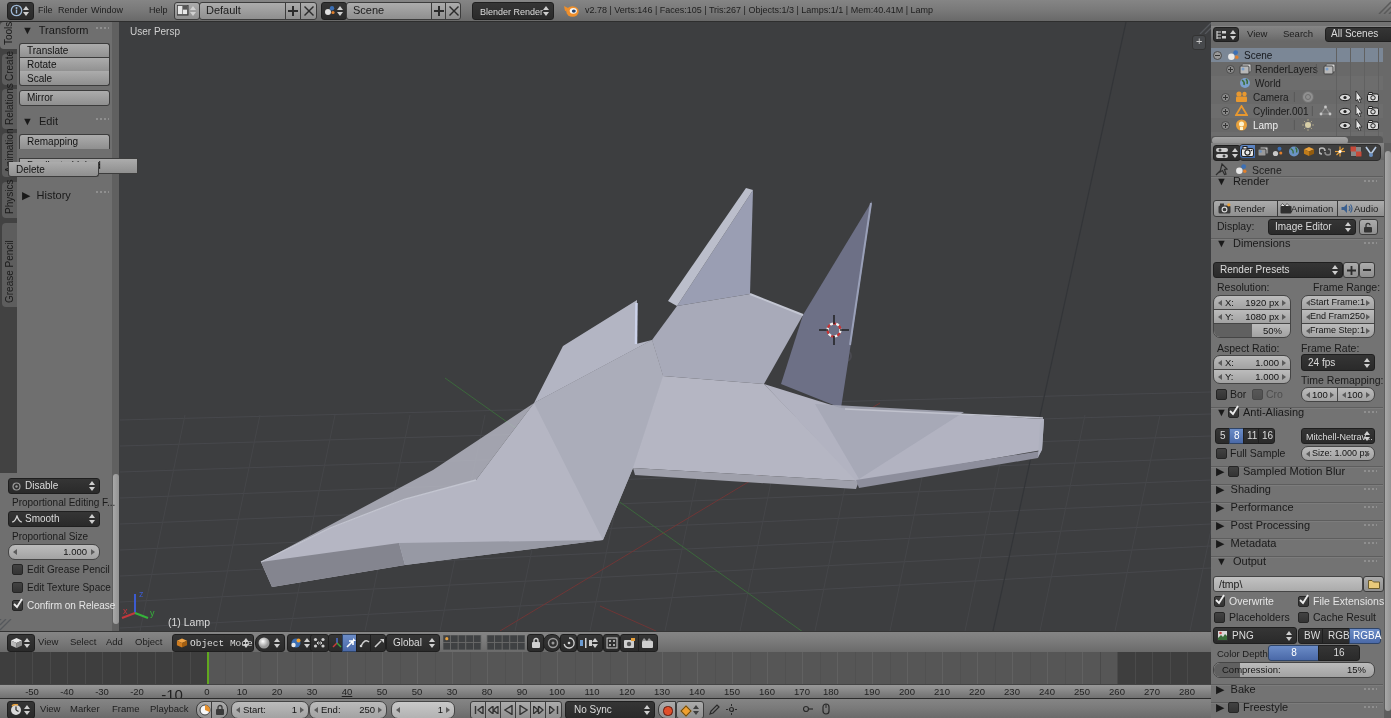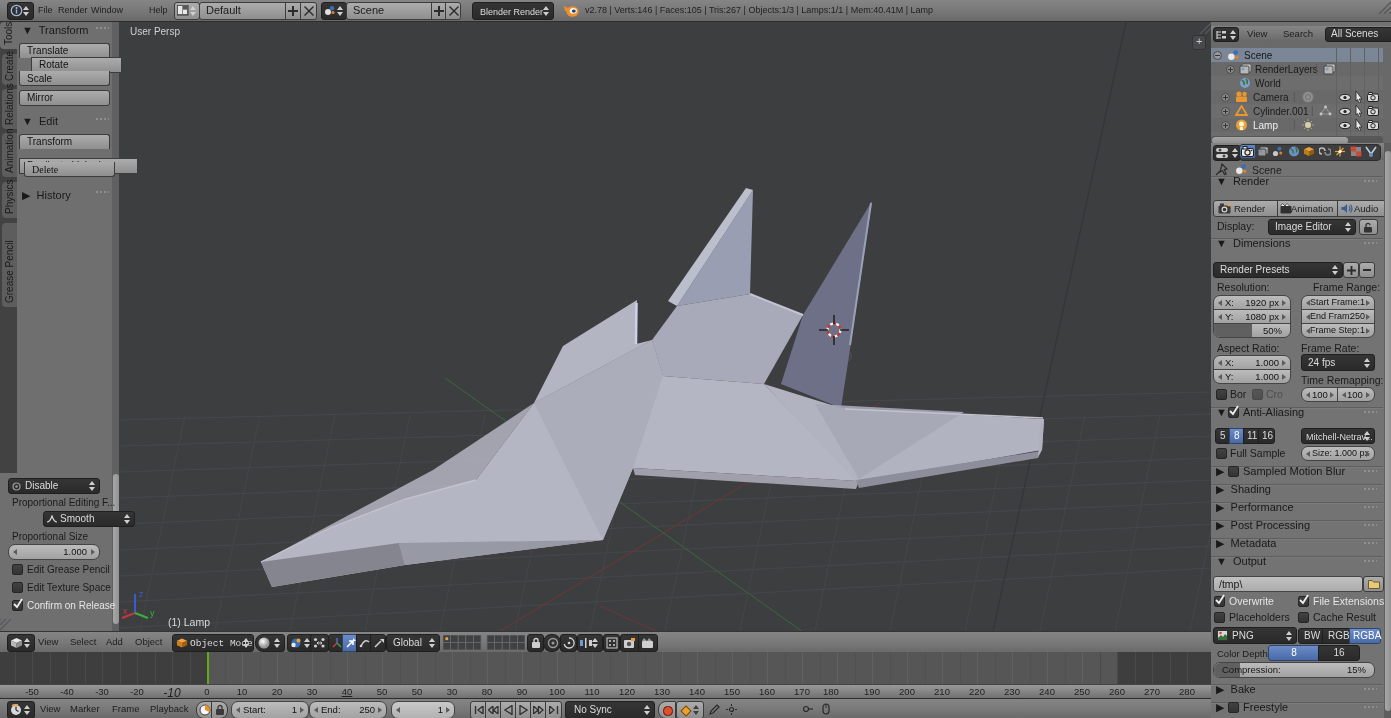--- a/index.html
+++ b/index.html
@@ -229,55 +229,55 @@
  <div class="abs" style="left:2px;top:160px;width:15px;height:36px;background:#5d5d5d;border-radius:4px 0 0 4px;"></div>
  <span class="abs blk" style="left:4px;top:192px;font-size:10px;transform:rotate(-90deg);transform-origin:0 0;">Physics</span>
  <div class="abs" style="left:2px;top:201px;width:15px;height:84px;background:#5d5d5d;border-radius:4px 0 0 4px;"></div>
  <span class="abs blk" style="left:4px;top:281px;font-size:10px;transform:rotate(-90deg);transform-origin:0 0;">Grease Pencil</span>
 
  <span class="sect" style="left:22px;top:2px;">▼&nbsp; Transform</span>
  <div class="grip" style="left:95px;top:4px;"></div>
  <div class="abs btn-light" style="left:19px;top:21px;width:89px;height:14px;border-radius:3px 3px 0 0;border-bottom:none;">
       <span class="abs t10" style="left:7px;top:1px;">Translate</span>
     </div>
- <div class="abs btn-light" style="left:31px;top:35px;width:89px;height:14px;border-radius:0;">
+ <div class="abs btn-light" style="left:19px;top:35px;width:89px;height:14px;border-radius:0;">
       <span class="abs t10" style="left:7px;top:1px;">Rotate</span>
     </div>
  <div class="abs btn-light" style="left:19px;top:49px;width:89px;height:14px;border-radius:0 0 3px 3px;border-top:none;">
       <span class="abs t10" style="left:7px;top:1.5px;">Scale</span>
     </div>
  <div class="abs btn-light" style="left:19px;top:68px;width:89px;height:14px;">
       <span class="abs t10" style="left:7px;top:1px;">Mirror</span>
     </div>
 
  <span class="sect" style="left:22px;top:93px;">▼&nbsp; Edit</span>
  <div class="grip" style="left:95px;top:95px;"></div>
  <div class="abs btn-light" style="left:19px;top:112px;width:89px;height:14px;border-radius:3px 3px 0 0;border-bottom:none;">
-      <span class="abs t10" style="left:7px;top:1px;">Transform</span>
+      <span class="abs t10" style="left:7px;top:1px;">Remapping</span>
     </div>
  <div class="abs btn-light" style="left:19px;top:136px;width:89px;height:14px;border-radius:0;padding-left:28px;">
       <span class="abs t10" style="left:7px;top:1px;">Duplicate Linked</span>
     </div>
- <div class="abs btn-light" style="left:24px;top:140px;width:89px;height:14px;border-radius:0 0 3px 3px;border-top:none;font-family:Liberation Serif, serif;">
+ <div class="abs btn-light" style="left:8px;top:140px;width:89px;height:14px;border-radius:0 0 3px 3px;border-top:none;">
       <span class="abs t10" style="left:7px;top:1.5px;">Delete</span>
     </div>
 
  <span class="sect" style="left:22px;top:167px;">▶&nbsp; History</span>
  <div class="grip" style="left:95px;top:168px;"></div>
 
  <div class="abs btn-dark" style="left:8px;top:456px;width:90px;height:14px;">
    <svg class="abs" style="left:3px;top:3px" width="9" height="9">
         <circle cx="4.5" cy="4.5" r="3.5" fill="none" stroke="#9a9a9a" stroke-width="1.2"></circle>
         <circle cx="4.5" cy="4.5" r="1.2" fill="#9a9a9a"></circle>
       </svg>
    <span class="abs t10" style="left:16px;top:1px;">Disable</span>
       <span class="updn"></span>
     </div>
  <span class="abs blk t10" style="left:12px;top:475px;">Proportional Editing F...</span>
- <div class="abs btn-dark" style="left:8px;top:489px;width:90px;height:14px;margin-left:35px;">
+ <div class="abs btn-dark" style="left:8px;top:489px;width:90px;height:14px;">
    <svg class="abs" style="left:3px;top:3px" width="10" height="8">
         <path d="M0 7 Q3 7 5 1 Q7 7 10 7" fill="none" stroke="#d8d8d8" stroke-width="1.2"></path>
       </svg>
    <span class="abs t10" style="left:16px;top:1px;">Smooth</span>
       <span class="updn"></span>
     </div>
  <span class="abs blk t10" style="left:12px;top:509px;">Proportional Size</span>
  <div class="abs num lr" style="left:8px;top:522px;width:90px;height:14px;">
       <span class="abs" style="right:12px;top:1px;">1.000</span>
     </div>
@@ -532,21 +532,21 @@
       <div class="abs" style="left:1169.5px;top:0;width:1px;height:32px;background:#4a4a4a"></div>
       <div class="abs" style="left:1187.0px;top:0;width:1px;height:32px;background:#4a4a4a"></div>
       <div id="curframe" class="abs" style="left:207px;top:0;width:2px;height:32px;background:#61a81f;"></div>
  </div>
 
  <div class="abs" style="left:0;top:32px;width:1211px;height:14px;background:linear-gradient(180deg,#999999,#6e6e6e);border-top:1px solid #444;" id="tlruler">
       <span class="abs" style="left:18px;top:1px;width:28px;text-align:center;font-size:9.5px;color:#222222;">-50</span>
       <span class="abs" style="left:53px;top:1px;width:28px;text-align:center;font-size:9.5px;color:#222222;">-40</span>
       <span class="abs" style="left:88px;top:1px;width:28px;text-align:center;font-size:9.5px;color:#222222;">-30</span>
       <span class="abs" style="left:123px;top:1px;width:28px;text-align:center;font-size:9.5px;color:#222222;">-20</span>
-      <span class="abs" style="left:158px;top:1px;width:28px;text-align:center;font-size:12px;color:#222222;font-style:italic;">-10</span>
+      <span class="abs" style="left:158px;top:1px;width:28px;text-align:center;font-size:15px;color:#222222;">-10</span>
       <span class="abs" style="left:193px;top:1px;width:28px;text-align:center;font-size:9.5px;color:#222222;">0</span>
       <span class="abs" style="left:228px;top:1px;width:28px;text-align:center;font-size:9.5px;color:#222222;">10</span>
       <span class="abs" style="left:263px;top:1px;width:28px;text-align:center;font-size:9.5px;color:#222222;">20</span>
       <span class="abs" style="left:298px;top:1px;width:28px;text-align:center;font-size:9.5px;color:#222222;">30</span>
       <span class="abs" style="left:333px;top:1px;width:28px;text-align:center;font-size:9.5px;color:#222222;text-decoration:underline;">40</span>
       <span class="abs" style="left:368px;top:1px;width:28px;text-align:center;font-size:9.5px;color:#222222;">50</span>
       <span class="abs" style="left:403px;top:1px;width:28px;text-align:center;font-size:9.5px;color:#222222;">50</span>
       <span class="abs" style="left:438px;top:1px;width:28px;text-align:center;font-size:9.5px;color:#222222;">30</span>
       <span class="abs" style="left:473px;top:1px;width:28px;text-align:center;font-size:9.5px;color:#222222;">80</span>
       <span class="abs" style="left:508px;top:1px;width:28px;text-align:center;font-size:9.5px;color:#222222;">90</span>

